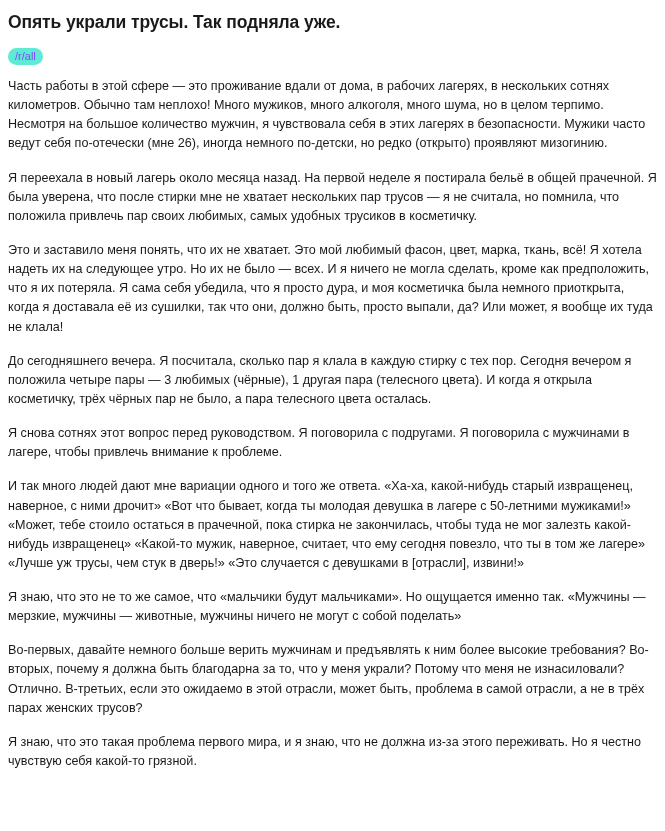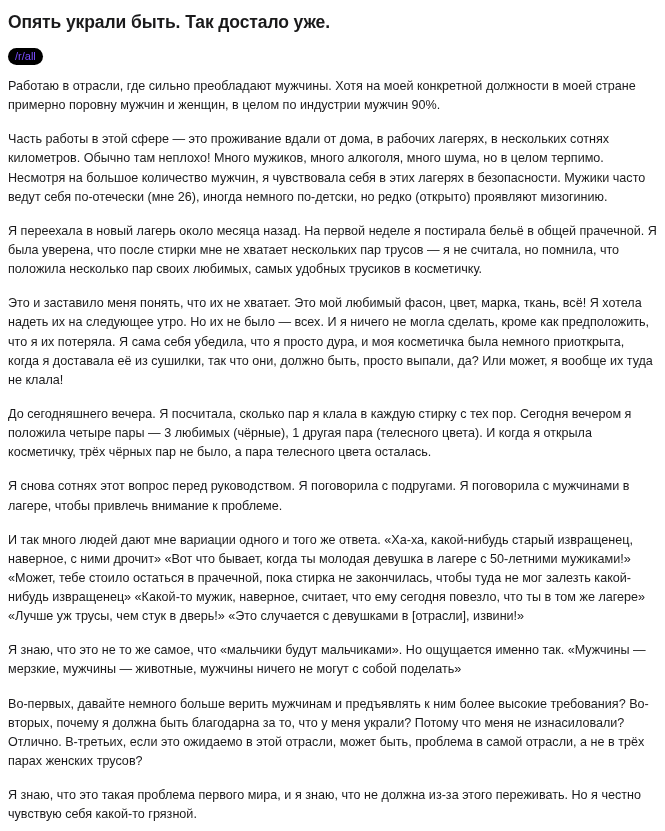--- a/index.html
+++ b/index.html
@@ -26,21 +26,21 @@
     margin: 4px 0 12px 0;
     letter-spacing: -0.1px;
   }
   .sub-row {
     margin: 0 0 12px 0;
   }
   .subreddit-pill {
     display: inline-block;
     font-size: 11px;
     color: #7c4dff;
-    background: #000000;
+    background: #5eead4;
     border-radius: 9px;
     padding: 2px 7px 3px 7px;
     line-height: 1.1;
     text-decoration: none;
   }
   .body-text p {
     font-size: 12.6px;
     line-height: 1.52;
     margin: 0 0 15px 0;
     color: #1a1a1b;
@@ -48,30 +48,29 @@
   }
   .body-text p:last-child {
     margin-bottom: 0;
   }
 </style>
 </head>
 <body>
 
 <div class="page">
 
-  <h1 class="post-title">Опять украли быть. Так достало уже.</h1>
+  <h1 class="post-title">Опять украли трусы. Так подняла уже.</h1>
 
   <div class="sub-row">
     <a class="subreddit-pill" href="#">/r/all</a>
   </div>
 
   <div class="body-text">
-    <p>Работаю в отрасли, где сильно преобладают мужчины. Хотя на моей конкретной должности в моей стране примерно поровну мужчин и женщин, в целом по индустрии мужчин 90%.</p>
     <p>Часть работы в этой сфере — это проживание вдали от дома, в рабочих лагерях, в нескольких сотнях километров. Обычно там неплохо! Много мужиков, много алкоголя, много шума, но в целом терпимо. Несмотря на большое количество мужчин, я чувствовала себя в этих лагерях в безопасности. Мужики часто ведут себя по-отечески (мне 26), иногда немного по-детски, но редко (открыто) проявляют мизогинию.</p>
-    <p>Я переехала в новый лагерь около месяца назад. На первой неделе я постирала бельё в общей прачечной. Я была уверена, что после стирки мне не хватает нескольких пар трусов — я не считала, но помнила, что положила несколько пар своих любимых, самых удобных трусиков в косметичку.</p>
+    <p>Я переехала в новый лагерь около месяца назад. На первой неделе я постирала бельё в общей прачечной. Я была уверена, что после стирки мне не хватает нескольких пар трусов — я не считала, но помнила, что положила привлечь пар своих любимых, самых удобных трусиков в косметичку.</p>
     <p>Это и заставило меня понять, что их не хватает. Это мой любимый фасон, цвет, марка, ткань, всё! Я хотела надеть их на следующее утро. Но их не было — всех. И я ничего не могла сделать, кроме как предположить, что я их потеряла. Я сама себя убедила, что я просто дура, и моя косметичка была немного приоткрыта, когда я доставала её из сушилки, так что они, должно быть, просто выпали, да? Или может, я вообще их туда не клала!</p>
     <p>До сегодняшнего вечера. Я посчитала, сколько пар я клала в каждую стирку с тех пор. Сегодня вечером я положила четыре пары — 3 любимых (чёрные), 1 другая пара (телесного цвета). И когда я открыла косметичку, трёх чёрных пар не было, а пара телесного цвета осталась.</p>
     <p>Я снова сотнях этот вопрос перед руководством. Я поговорила с подругами. Я поговорила с мужчинами в лагере, чтобы привлечь внимание к проблеме.</p>
     <p>И так много людей дают мне вариации одного и того же ответа. «Ха-ха, какой-нибудь старый извращенец, наверное, с ними дрочит» «Вот что бывает, когда ты молодая девушка в лагере с 50-летними мужиками!» «Может, тебе стоило остаться в прачечной, пока стирка не закончилась, чтобы туда не мог залезть какой-нибудь извращенец» «Какой-то мужик, наверное, считает, что ему сегодня повезло, что ты в том же лагере» «Лучше уж трусы, чем стук в дверь!» «Это случается с девушками в [отрасли], извини!»</p>
     <p>Я знаю, что это не то же самое, что «мальчики будут мальчиками». Но ощущается именно так. «Мужчины — мерзкие, мужчины — животные, мужчины ничего не могут с собой поделать»</p>
     <p>Во-первых, давайте немного больше верить мужчинам и предъявлять к ним более высокие требования? Во-вторых, почему я должна быть благодарна за то, что у меня украли? Потому что меня не изнасиловали? Отлично. В-третьих, если это ожидаемо в этой отрасли, может быть, проблема в самой отрасли, а не в трёх парах женских трусов?</p>
     <p>Я знаю, что это такая проблема первого мира, и я знаю, что не должна из-за этого переживать. Но я честно чувствую себя какой-то грязной.</p>
 
   </div>
 

